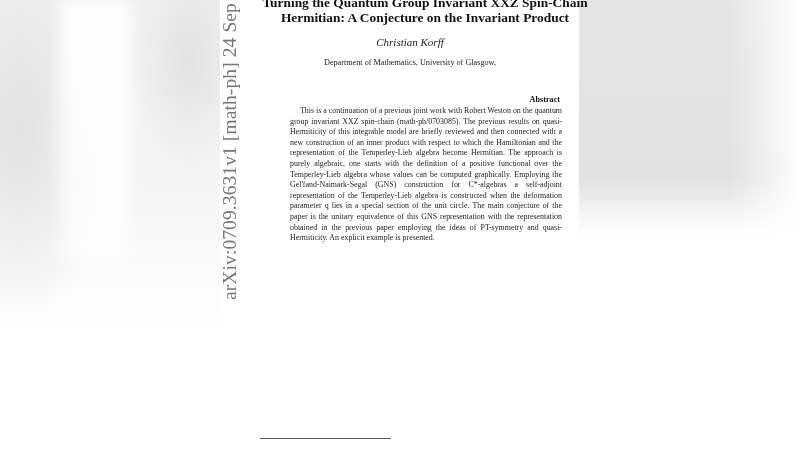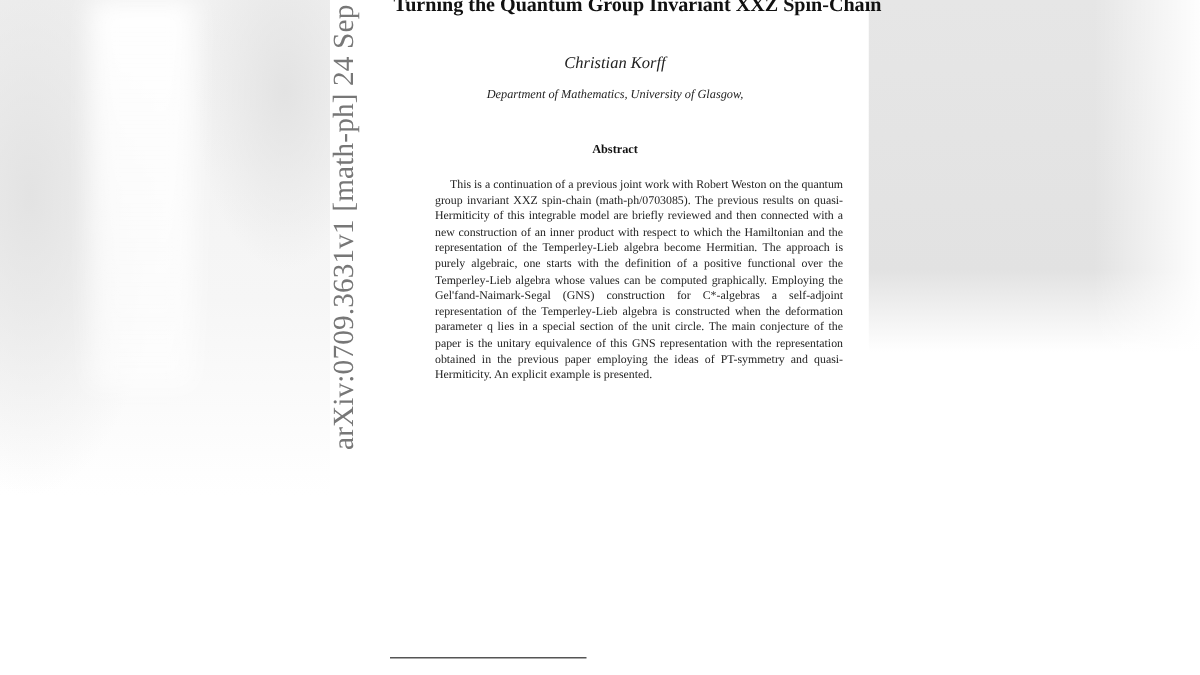--- a/index.html
+++ b/index.html
@@ -41,30 +41,30 @@
       position: absolute; left: 255px; top: -4px; width: 340px;
       text-align: center; font-weight: bold; font-size: 13.4px; line-height: 14.5px;
       color: #111;
     }
     .author {
       position: absolute; left: 260px; top: 36px; width: 300px; text-align: center;
       font-size: 11px; color: #222; font-style: italic;
     }
     .affil {
       position: absolute; left: 260px; top: 57px; width: 300px; text-align: center;
-      font-style: italic; font-size: 8.2px; line-height: 11px; color: #222;
+      font-size: 8.2px; line-height: 11px; color: #222;
     }
     .abstract-heading {
-      position: absolute; left: 260px; top: 95px; width: 300px; text-align: center;
+      position: absolute; left: 260px; top: 95px; width: 300px; text-align: right;
       font-weight: bold; font-size: 8.2px; color: #111;
     }
     .abstract-body {
       position: absolute; left: 290px; top: 106px; width: 272px;
       font-size: 7.9px; line-height: 10.6px; color: #222;
-      text-align: justify; text-indent: 10px; margin-top: 12px;
+      text-align: justify; text-indent: 10px;
     }
     .footnote-rule {
       position: absolute; left: 260px; top: 438px; width: 131px; height: 1px;
       background: #555;
     }
     .footnote {
       position: absolute; left: 260px; top: 441px; font-size: 7.6px; color: #222; margin-top: 15px;
     }
   </style>
 </head>
@@ -72,20 +72,21 @@
 
 <div class="bg-left"></div>
 <div class="bg-right"></div>
 
 <div class="page"></div>
 
 <div class="side-id">arXiv:0709.3631v1  [math-ph]  24 Sep 2007</div>
 
 <div class="title">
   <div>Turning the Quantum Group Invariant XXZ Spin-Chain</div>
+  <div>Hermitian: A Conjecture on the Invariant Product</div>
 </div>
 
 <div class="author">Christian Korff</div>
 
 <div class="affil">
   <div>Department of Mathematics, University of Glasgow,</div>
 </div>
 
 <div class="abstract-heading">Abstract</div>
 <div class="abstract-body">This is a continuation of a previous joint work with Robert Weston on the quantum group invariant XXZ spin-chain (math-ph/0703085). The previous results on quasi-Hermiticity of this integrable model are briefly reviewed and then connected with a new construction of an inner product with respect to which the Hamiltonian and the representation of the Temperley-Lieb algebra become Hermitian. The approach is purely algebraic, one starts with the definition of a positive functional over the Temperley-Lieb algebra whose values can be computed graphically. Employing the Gel'fand-Naimark-Segal (GNS) construction for C*-algebras a self-adjoint representation of the Temperley-Lieb algebra is constructed when the deformation parameter q lies in a special section of the unit circle. The main conjecture of the paper is the unitary equivalence of this GNS representation with the representation obtained in the previous paper employing the ideas of PT-symmetry and quasi-Hermiticity. An explicit example is presented.</div>

